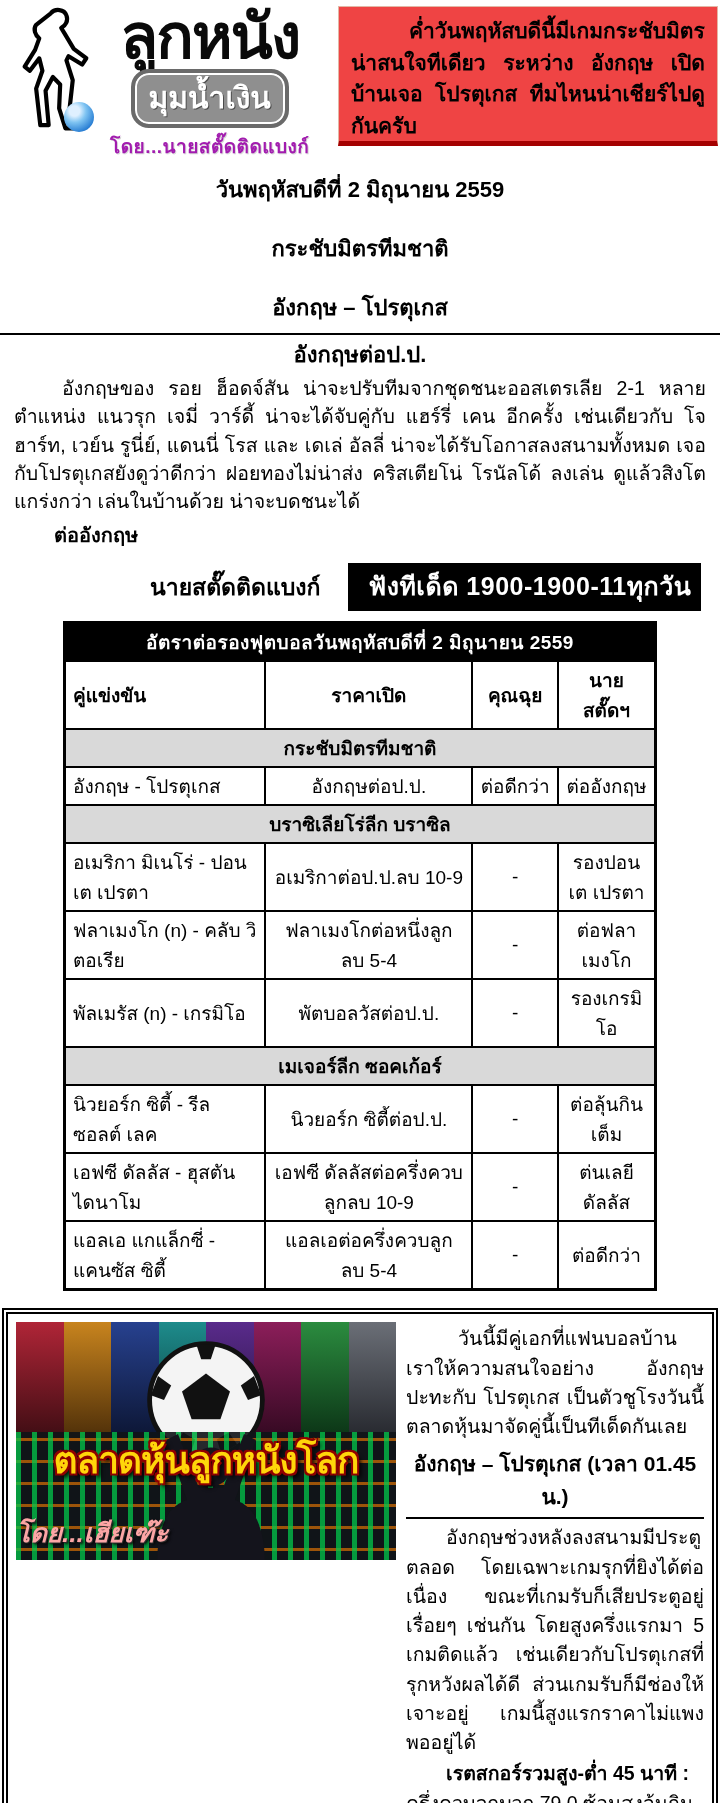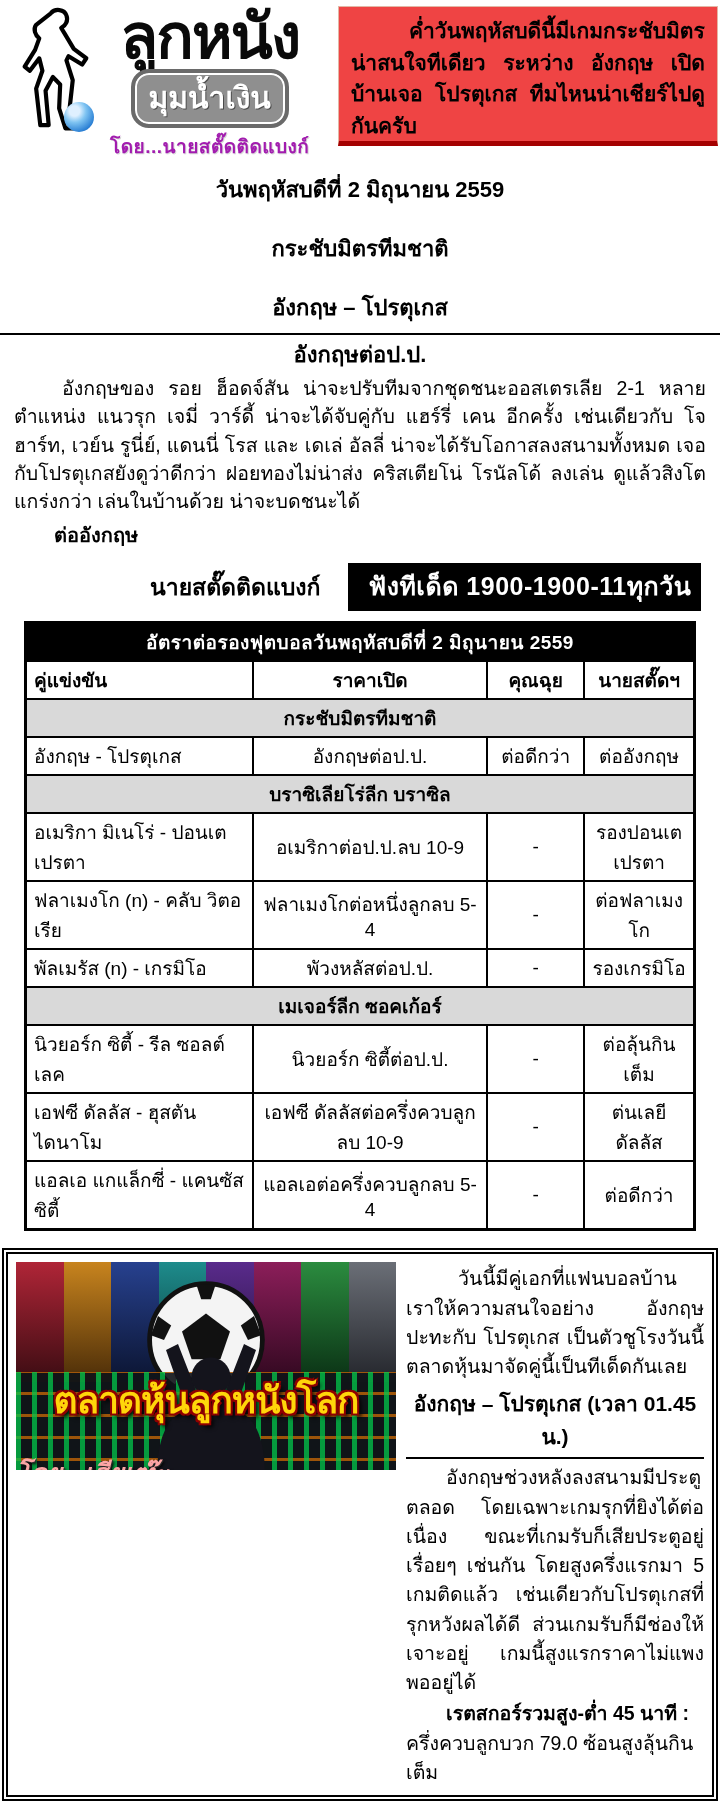--- a/index.html
+++ b/index.html
@@ -43,35 +43,35 @@
   .preview-body { padding: 2px 14px; text-align: justify; line-height: 1.45; text-indent: 48px; font-size: 19.5px; }
   .preview-pick { padding: 2px 6px; font-weight: 700; text-indent: 48px; font-size: 20px; }
   .columnist-row { display:flex; align-items:center; margin: 10px 12px 10px 150px; }
   .columnist-name { font-weight: 700; font-size: 23px; }
   .hotline {
     margin-left: 28px; background:#000; color:#fff; font-weight:700; font-size: 25px;
     padding: 3px 10px 5px 20px; letter-spacing: 0.5px;
   }
 
   
-  table.odds { width: 672px; margin: 4px auto 17px auto; border-collapse: collapse; border: 3px solid #000; }
+  table.odds { width: 594px; margin: 4px auto 17px auto; border-collapse: collapse; border: 3px solid #000; }
   table.odds th, table.odds td { border: 2px solid #000; padding: 3px 7px; font-size: 19px; }
   .odds-title th { background:#000; color:#fff; font-size: 25px; font-weight: 900; padding: 6px 4px; letter-spacing: 0.5px; }
   .odds-colhead th { font-weight: 700; text-align: center; }
   .odds-colhead th:first-child { text-align: left; }
   .odds-league td { background:#d9d9d9; text-align:center; font-weight:700; font-size: 21px; }
   td.c { text-align: center; }
 
   
   .market-box {
     width: 716px; margin: 14px auto 0 auto; border: 6px double #000; background:#fff;
     padding: 8px; display: flex; gap: 10px;
   }
   .market-image {
-    width: 380px; height: 208px; flex: 0 0 auto; position: relative; overflow: hidden; background:#15151c;
+    width: 380px; height: 238px; flex: 0 0 auto; position: relative; overflow: hidden; background:#15151c;
   }
   .montage { position:absolute; inset:0 0 auto 0; height: 120px; display:flex; }
   .montage div { flex:1; }
   .board {
     position:absolute; left:0; right:0; top:110px; bottom:0;
     background:
       repeating-linear-gradient(90deg, rgba(0,220,80,.75) 0 5px, transparent 5px 16px),
       repeating-linear-gradient(0deg, transparent 0 9px, rgba(255,130,0,.65) 9px 12px, transparent 12px 22px),
       #101418;
     opacity:.9;
@@ -195,21 +195,21 @@
       <td class="c">รองปอนเต เปรตา</td>
     </tr>
     <tr>
       <td>ฟลาเมงโก (n) - คลับ วิตอเรีย</td>
       <td class="c">ฟลาเมงโกต่อหนึ่งลูกลบ 5-4</td>
       <td class="c">-</td>
       <td class="c">ต่อฟลาเมงโก</td>
     </tr>
     <tr>
       <td>พัลเมรัส (n) - เกรมิโอ</td>
-      <td class="c">พัวงหลัสต่อป.ป.</td>
+      <td class="c">พัตบอลวัสต่อป.ป.</td>
       <td class="c">-</td>
       <td class="c">รองเกรมิโอ</td>
     </tr>
 
     <tr class="odds-league">
       <td colspan="4">เมเจอร์ลีก ซอคเก้อร์</td>
     </tr>
     <tr>
       <td>นิวยอร์ก ซิตี้ - รีล ซอลต์ เลค</td>
       <td class="c">นิวยอร์ก ซิตี้ต่อป.ป.</td>

